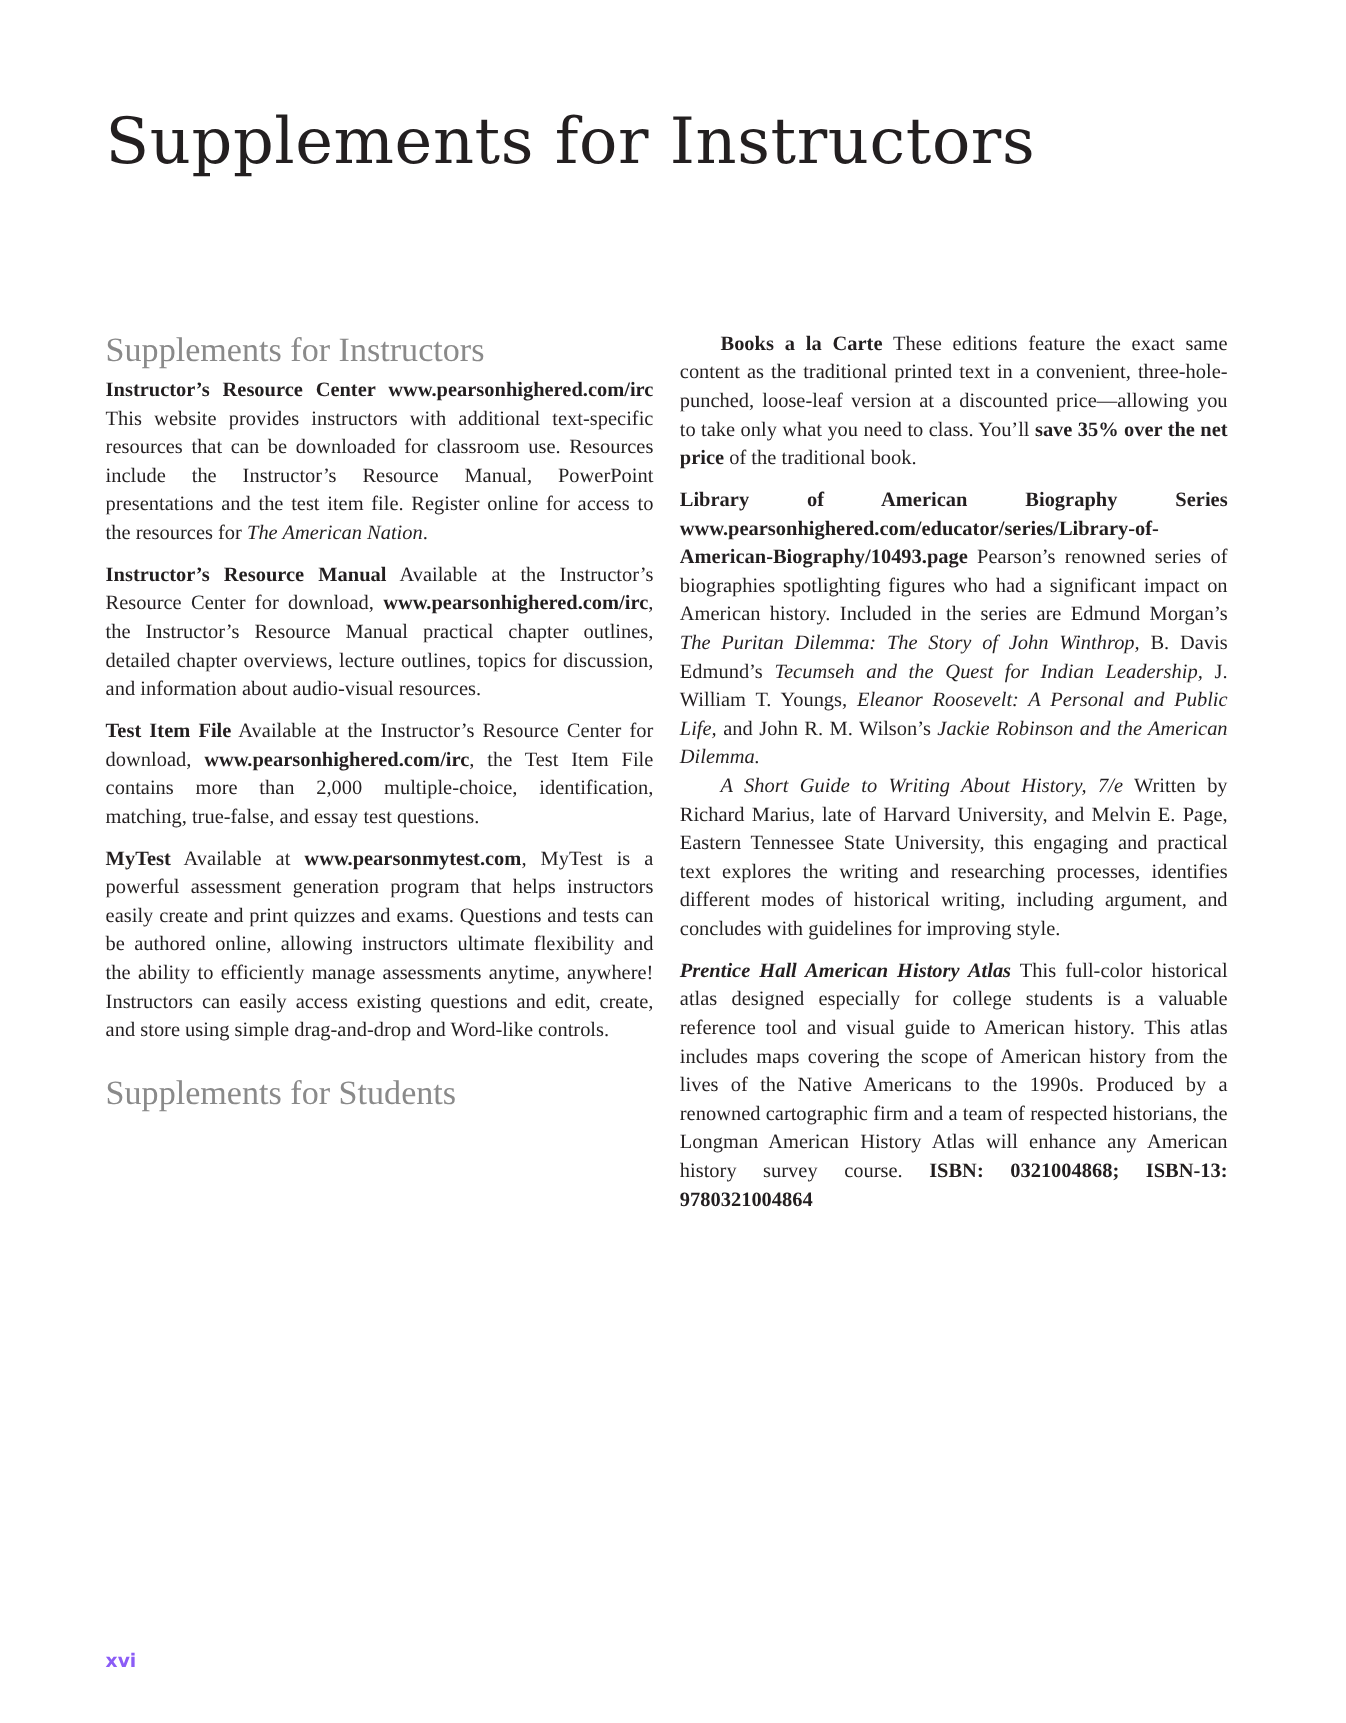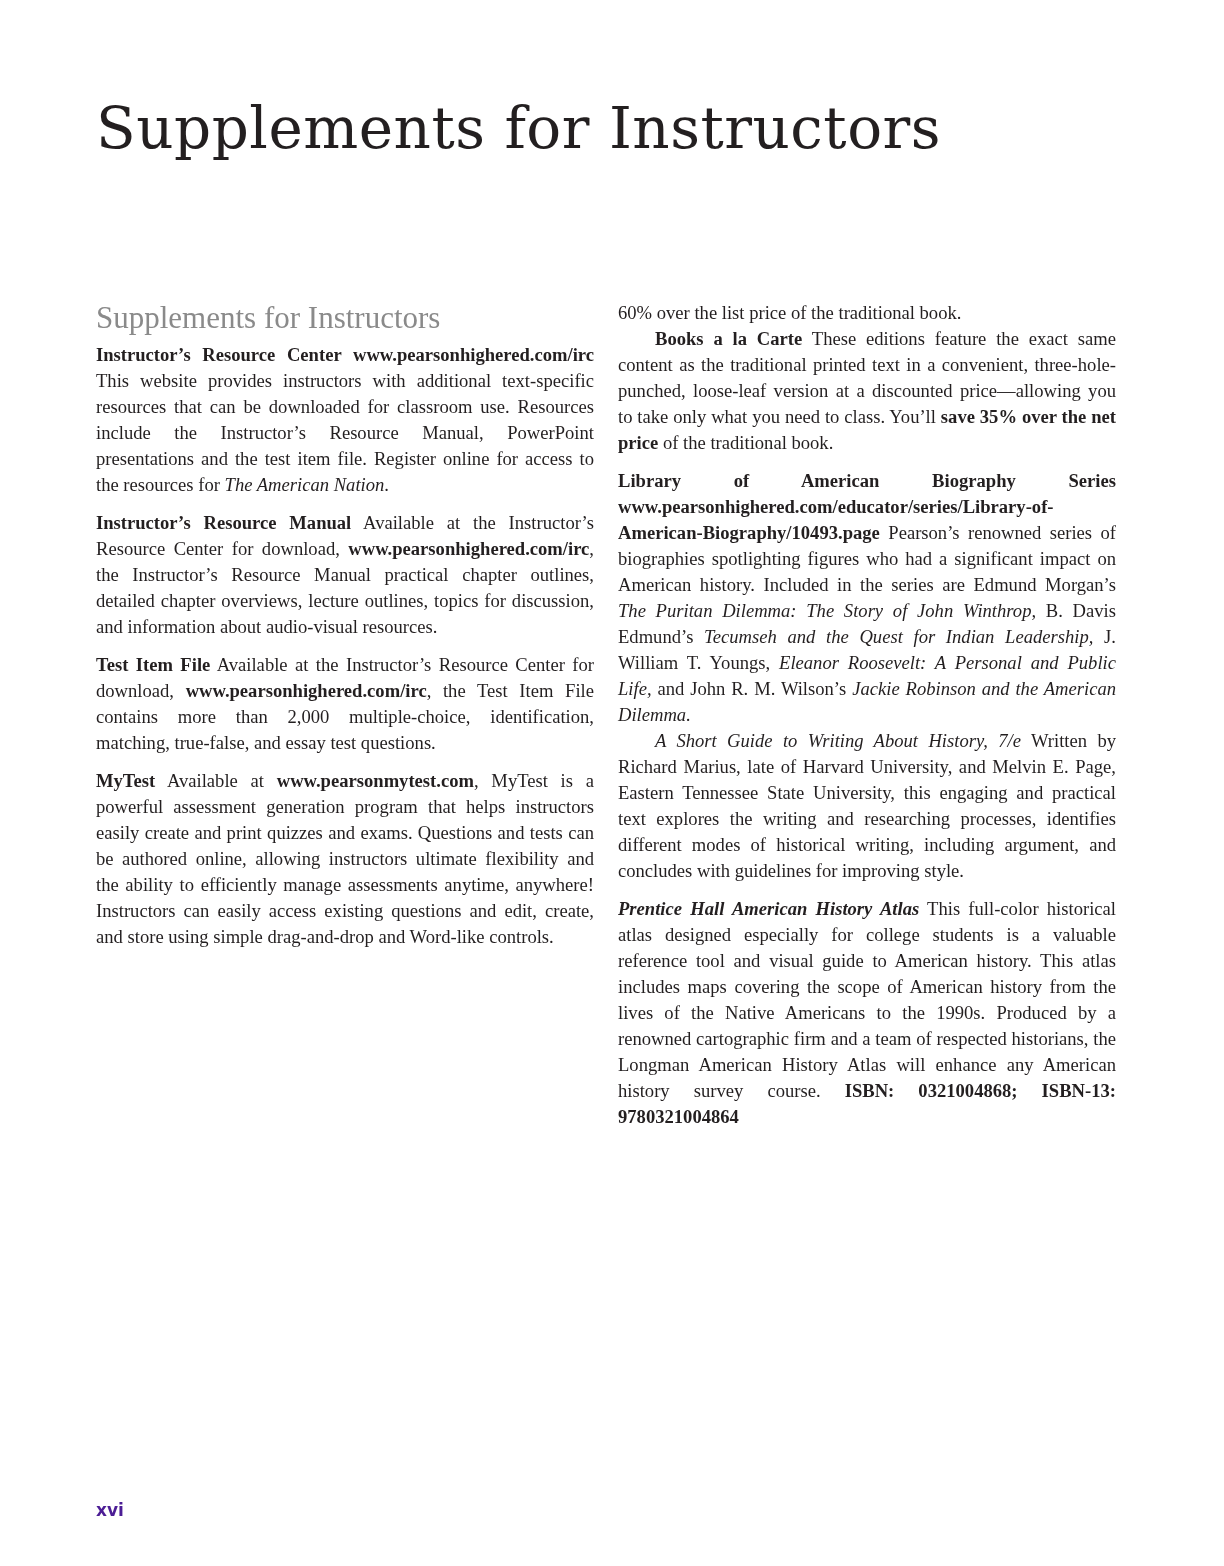--- a/index.html
+++ b/index.html
@@ -16,21 +16,21 @@
     font-family: "Liberation Serif", serif; font-size: 31px; line-height: 36px;
     color: #8a8a8a; font-weight: normal; margin: 0 0 6px 0;
   }
   .entry { margin: 0 0 12px 0; }
   .entry.tight { margin-bottom: 0; }
   .indent { text-indent: 37px; }
   b { font-weight: bold; }
   .section-heading.students { margin-top: 26px; }
   .folio {
     position: absolute; left: 96px; top: 1500px;
-    font-family: "DejaVu Sans", sans-serif; font-weight: bold; font-size: 17px; color: #4c1d95;
+    font-family: "DejaVu Sans", sans-serif; font-weight: bold; font-size: 17px; color: #8b5cf6;
   }
 </style>
 </head>
 <body>
 
 <h1 class="title">
   <span>Supplements for Instructors</span><br>
 </h1>
 
 <div class="col col-left">
@@ -38,28 +38,26 @@
 
   <p class="entry"><b>Instructor’s Resource Center www.pearsonhighered.com/irc</b><span> This website provides instructors with additional text-specific resources that can be downloaded for classroom use. Resources include the Instructor’s Resource Manual, PowerPoint presentations and the test item file. Register online for access to the resources for </span><i>The American Nation</i><span>.</span></p>
 
   <p class="entry"><b>Instructor’s Resource Manual</b><span> Available at the Instructor’s Resource Center for download, </span><b>www.pearsonhighered.com/irc</b><span>, the Instructor’s Resource Manual practical chapter outlines, detailed chapter overviews, lecture outlines, topics for discussion, and information about audio-visual resources.</span></p>
 
   <p class="entry"><b>Test Item File</b><span> Available at the Instructor’s Resource Center for download, </span><b>www.pearsonhighered.com/irc</b><span>, the Test Item File contains more than 2,000 multiple-choice, identification, matching, true-false, and essay test questions.</span></p>
 
 
   <p class="entry"><b>MyTest</b><span> Available at </span><b>www.pearsonmytest.com</b><span>, MyTest is a powerful assessment generation program that helps instructors easily create and print quizzes and exams. Questions and tests can be authored online, allowing instructors ultimate flexibility and the ability to efficiently manage assessments anytime, anywhere! Instructors can easily access existing questions and edit, create, and store using simple drag-and-drop and Word-like controls.</span></p>
 
+  <h2 class="section-heading students">Supplements for Students</h2>
 
 </div>
 
 <div class="col col-right">
   <p class="entry tight" style="visibility:hidden;height:0;margin:0;overflow:hidden;"></p>
-  <p class="entry" style="margin:0 0 0 0;">
-    <span id="cs-overflow"><span>60% over the list price of the traditional book.</span></span>
-  </p>
 
   <p class="entry indent"><b>Books a la Carte</b><span> These editions feature the exact same content as the traditional printed text in a convenient, three-hole-punched, loose-leaf version at a discounted price—allowing you to take only what you need to class. You’ll </span><b>save 35% over the net price</b><span> of the traditional book.</span></p>
 
   <p class="entry tight"><b>Library of American Biography Series www.pearsonhighered.com/educator/series/Library-of-American-Biography/10493.page</b><span> Pearson’s renowned series of biographies spotlighting figures who had a significant impact on American history. Included in the series are Edmund Morgan’s </span><i>The Puritan Dilemma: The Story of John Winthrop,</i><span> B. Davis Edmund’s </span><i>Tecumseh and the Quest for Indian Leadership,</i><span> J. William T. Youngs, </span><i>Eleanor Roosevelt: A Personal and Public Life,</i><span> and John R. M. Wilson’s </span><i>Jackie Robinson and the American Dilemma.</i></p>
 
   <p class="entry indent"><i>A Short Guide to Writing About History, 7/e</i><span> Written by Richard Marius, late of Harvard University, and Melvin E. Page, Eastern Tennessee State University, this engaging and practical text explores the writing and researching processes, identifies different modes of historical writing, including argument, and concludes with guidelines for improving style.</span></p>
 
 
   <p class="entry"><b><i>Prentice Hall American History Atlas</i></b><span> This full-color historical atlas designed especially for college students is a valuable reference tool and visual guide to American history. This atlas includes maps covering the scope of American history from the lives of the Native Americans to the 1990s. Produced by a renowned cartographic firm and a team of respected historians, the Longman American History Atlas will enhance any American history survey course. </span><b>ISBN: 0321004868; ISBN-13: 9780321004864</b></p>
 </div>

